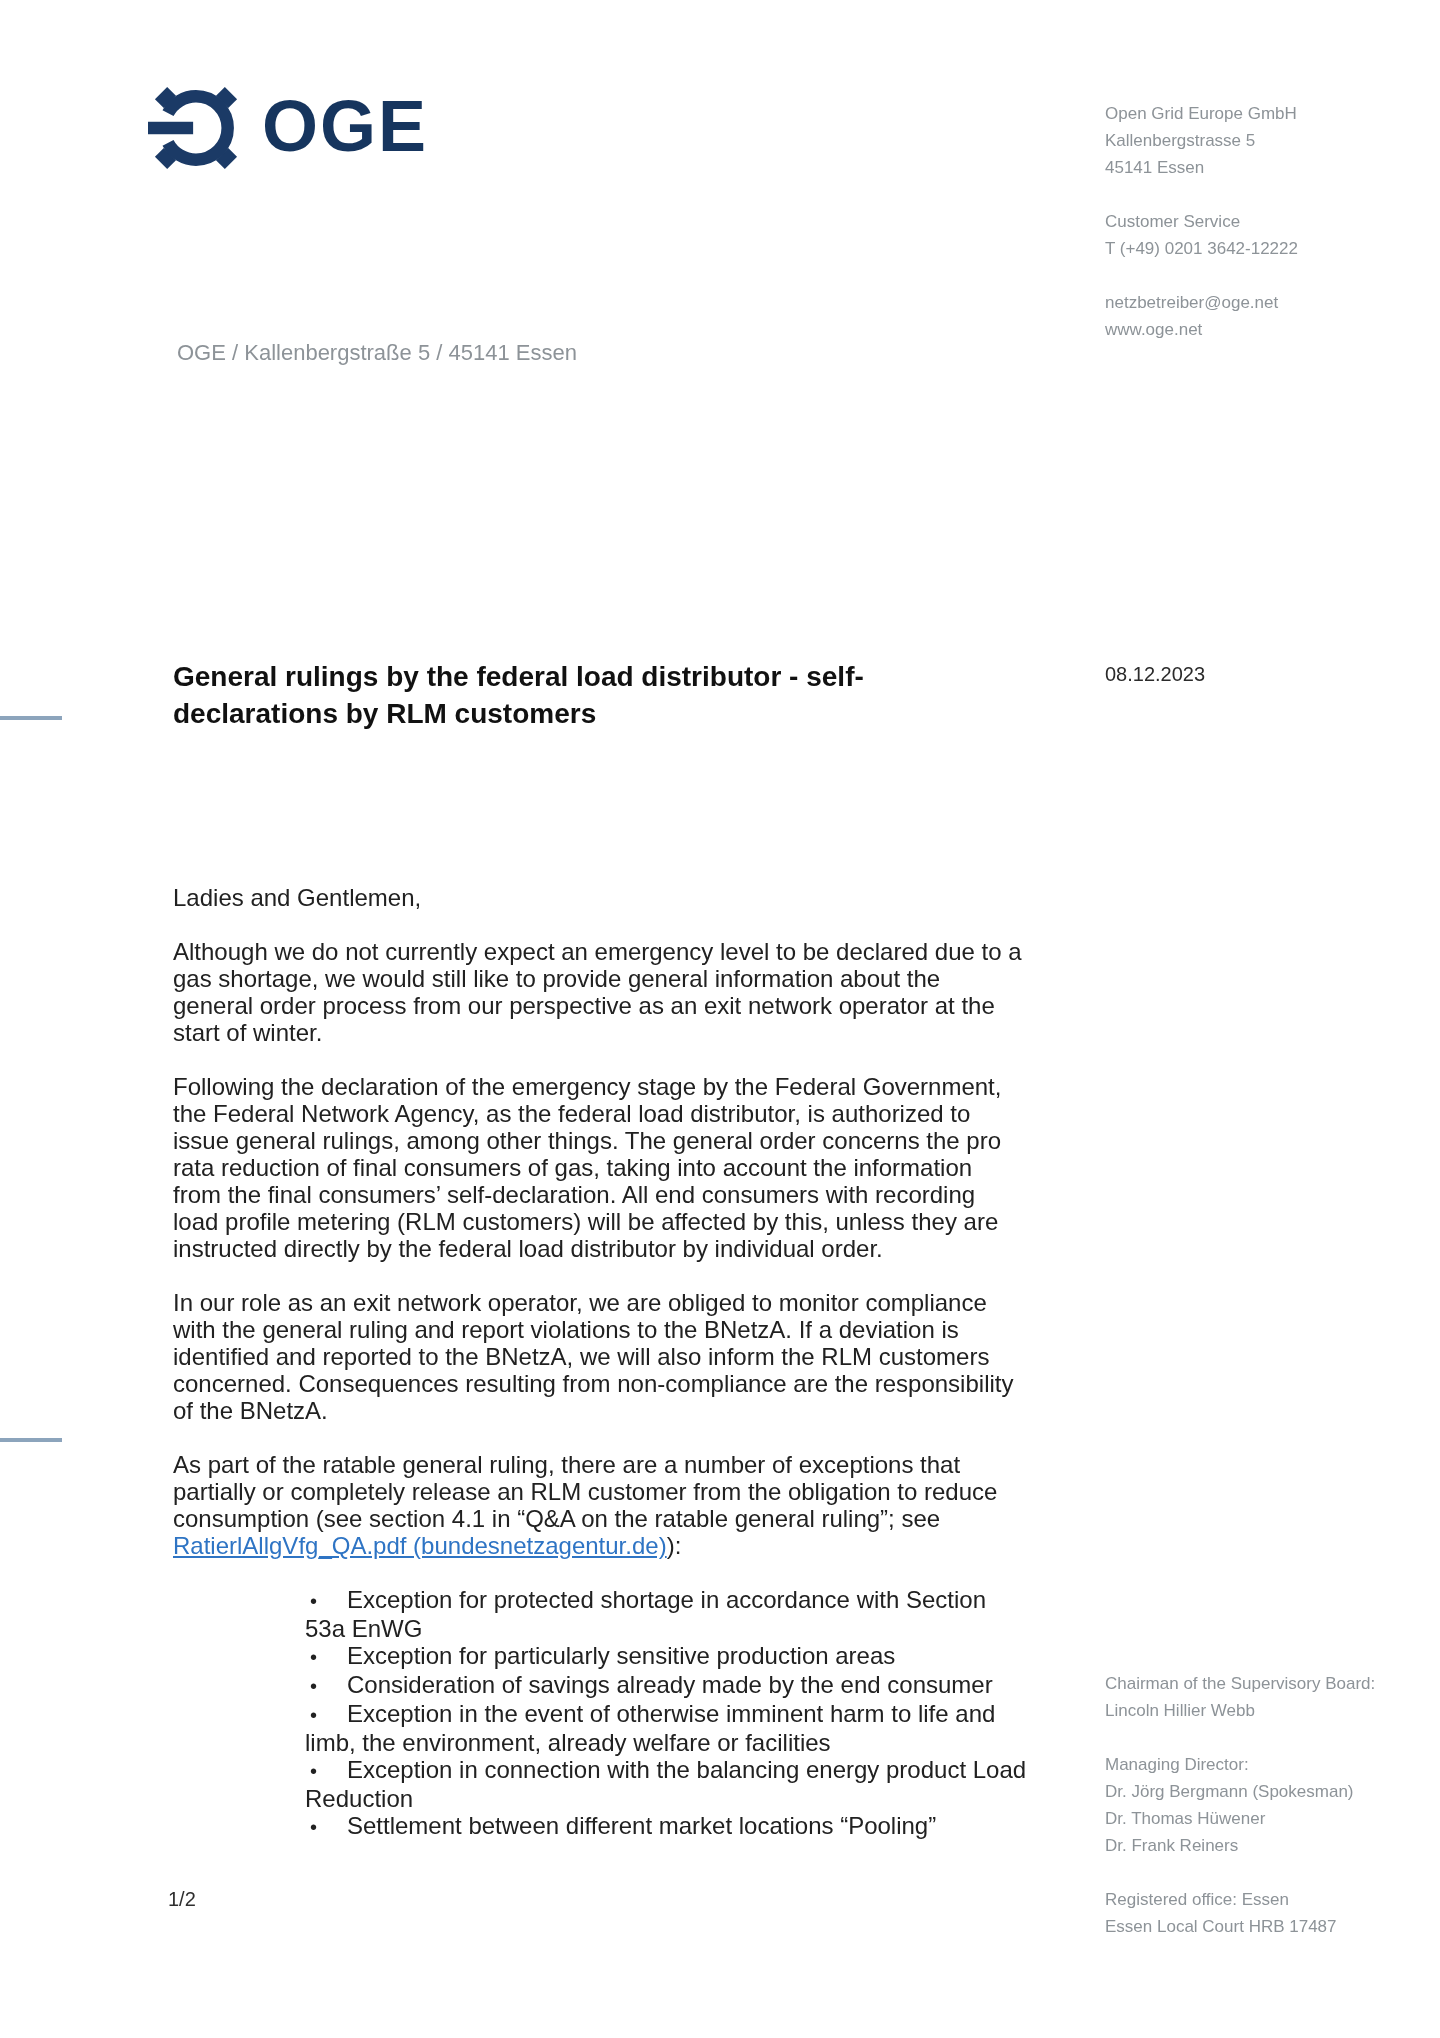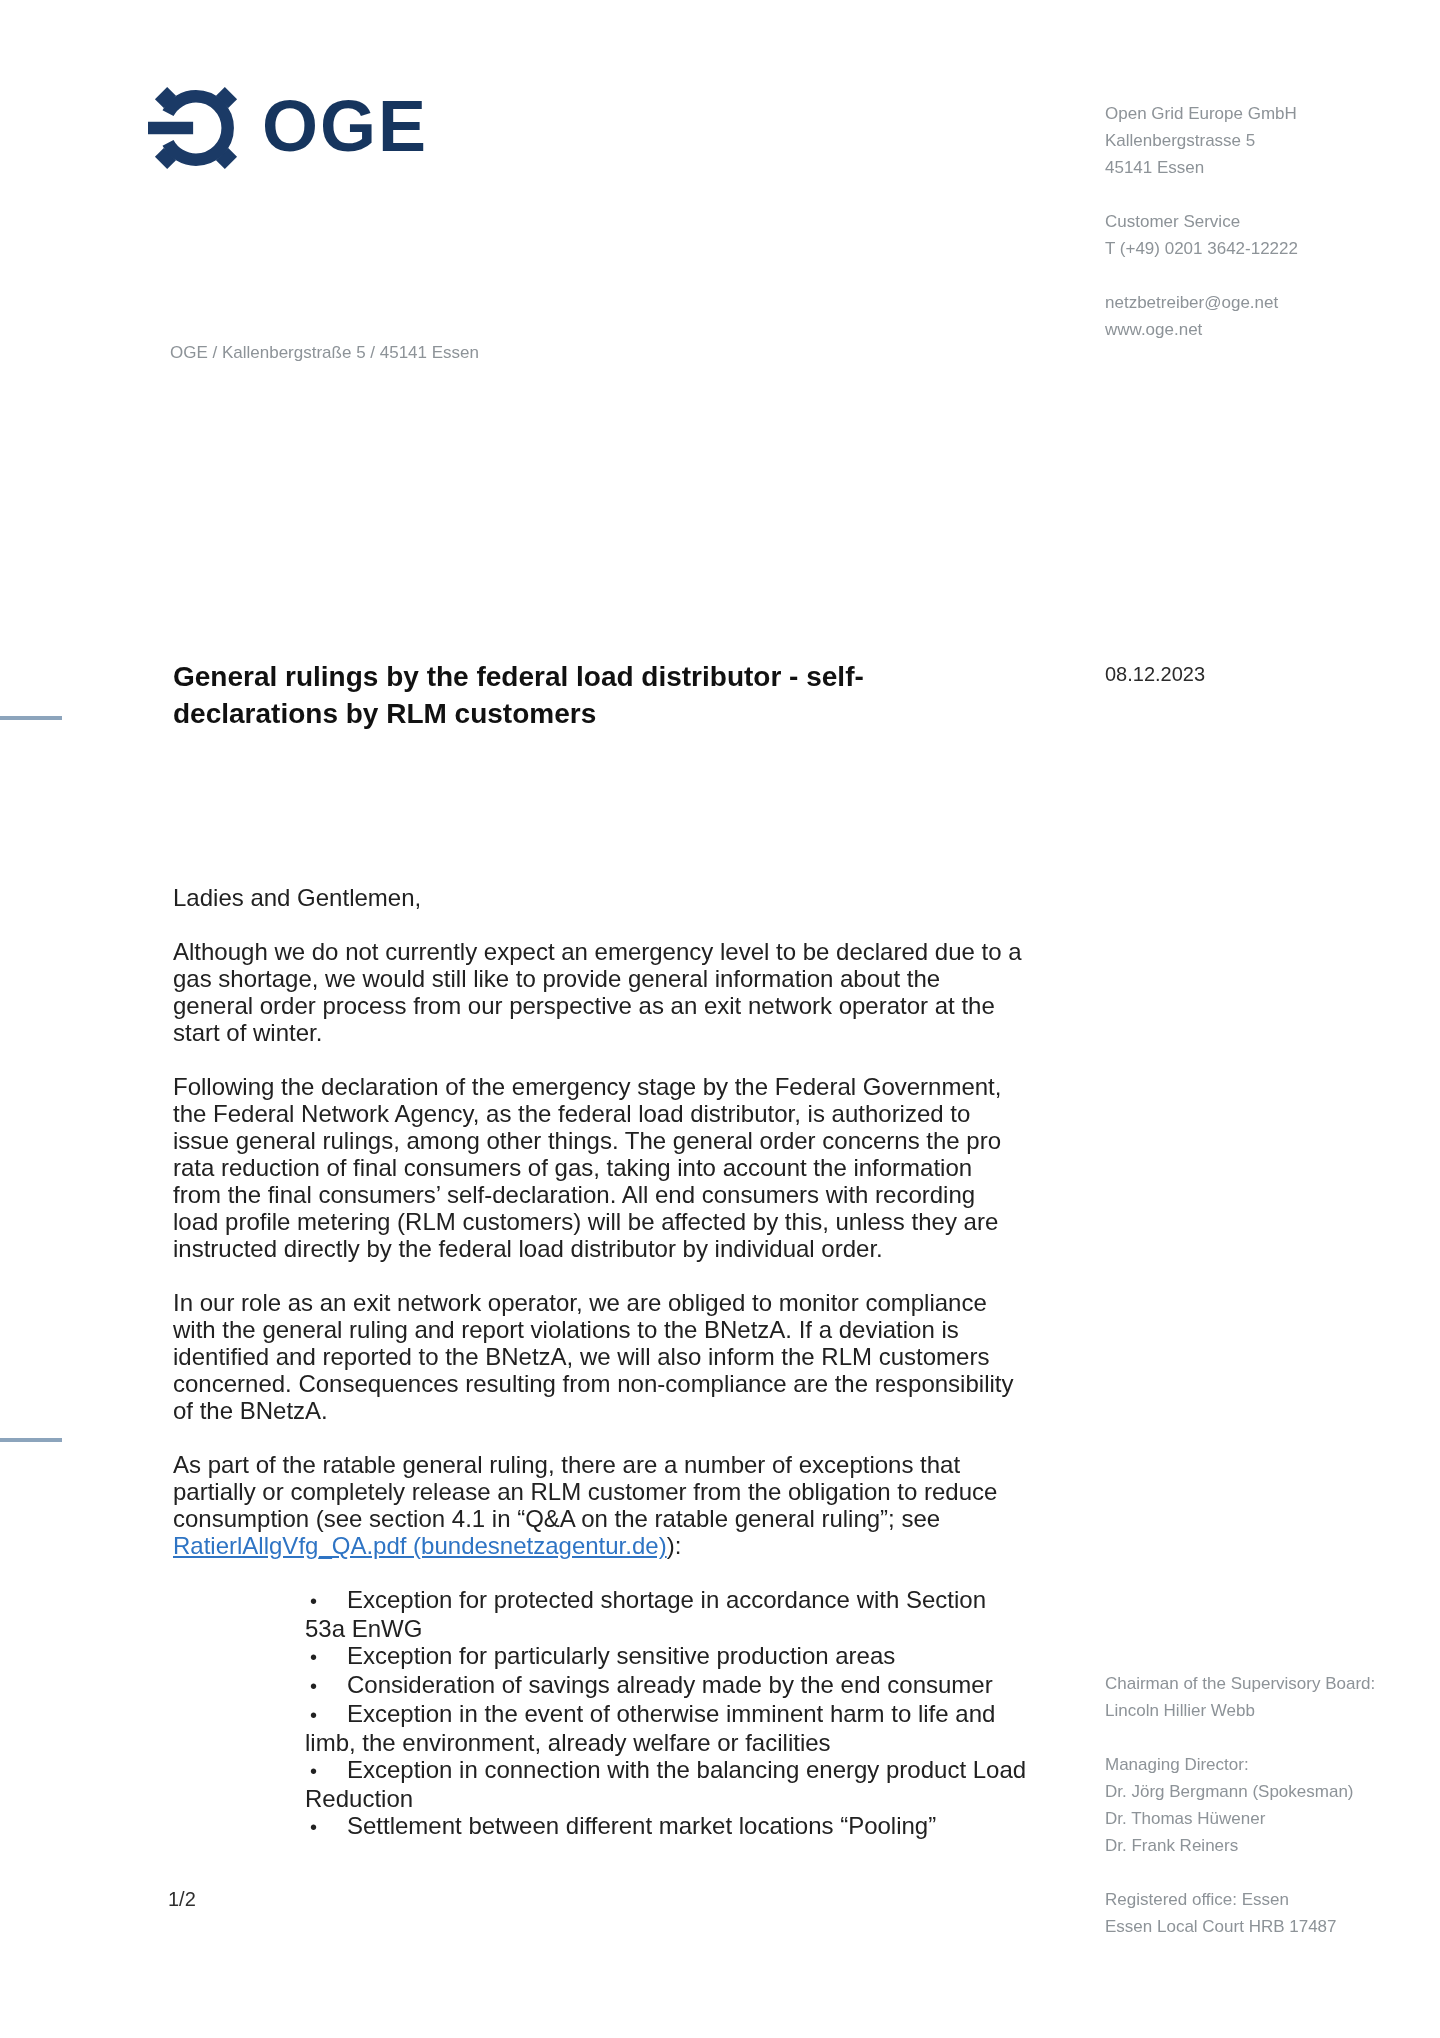--- a/index.html
+++ b/index.html
@@ -15,21 +15,21 @@
     line-height:96px;margin-top:-4px;
   }
   
   .head-right{position:absolute;left:1105px;top:100px;width:320px;}
   .gray-group{
     white-space:pre-line;font-size:17px;line-height:27px;color:#8d9398;
     margin:0 0 27px 0;
   }
   
   .sender-line{
-    position:absolute;left:170px;top:342px;font-size:17px;line-height:22px;color:#8d9398;text-align:center;
+    position:absolute;left:177px;top:342px;font-size:22px;line-height:22px;color:#8d9398;text-align:center;
   }
   
   .title{
     position:absolute;left:173px;top:658px;width:940px;margin:0;
     font-size:28px;line-height:37px;font-weight:700;color:#111111;white-space:pre-line;
   }
   .date{position:absolute;left:1105px;top:663px;font-size:20px;color:#2b2b2b;}
   
   .body{position:absolute;left:173px;top:884px;width:905px;font-size:24px;line-height:27px;}
   .para{white-space:pre-line;margin:0 0 27px 0;}

